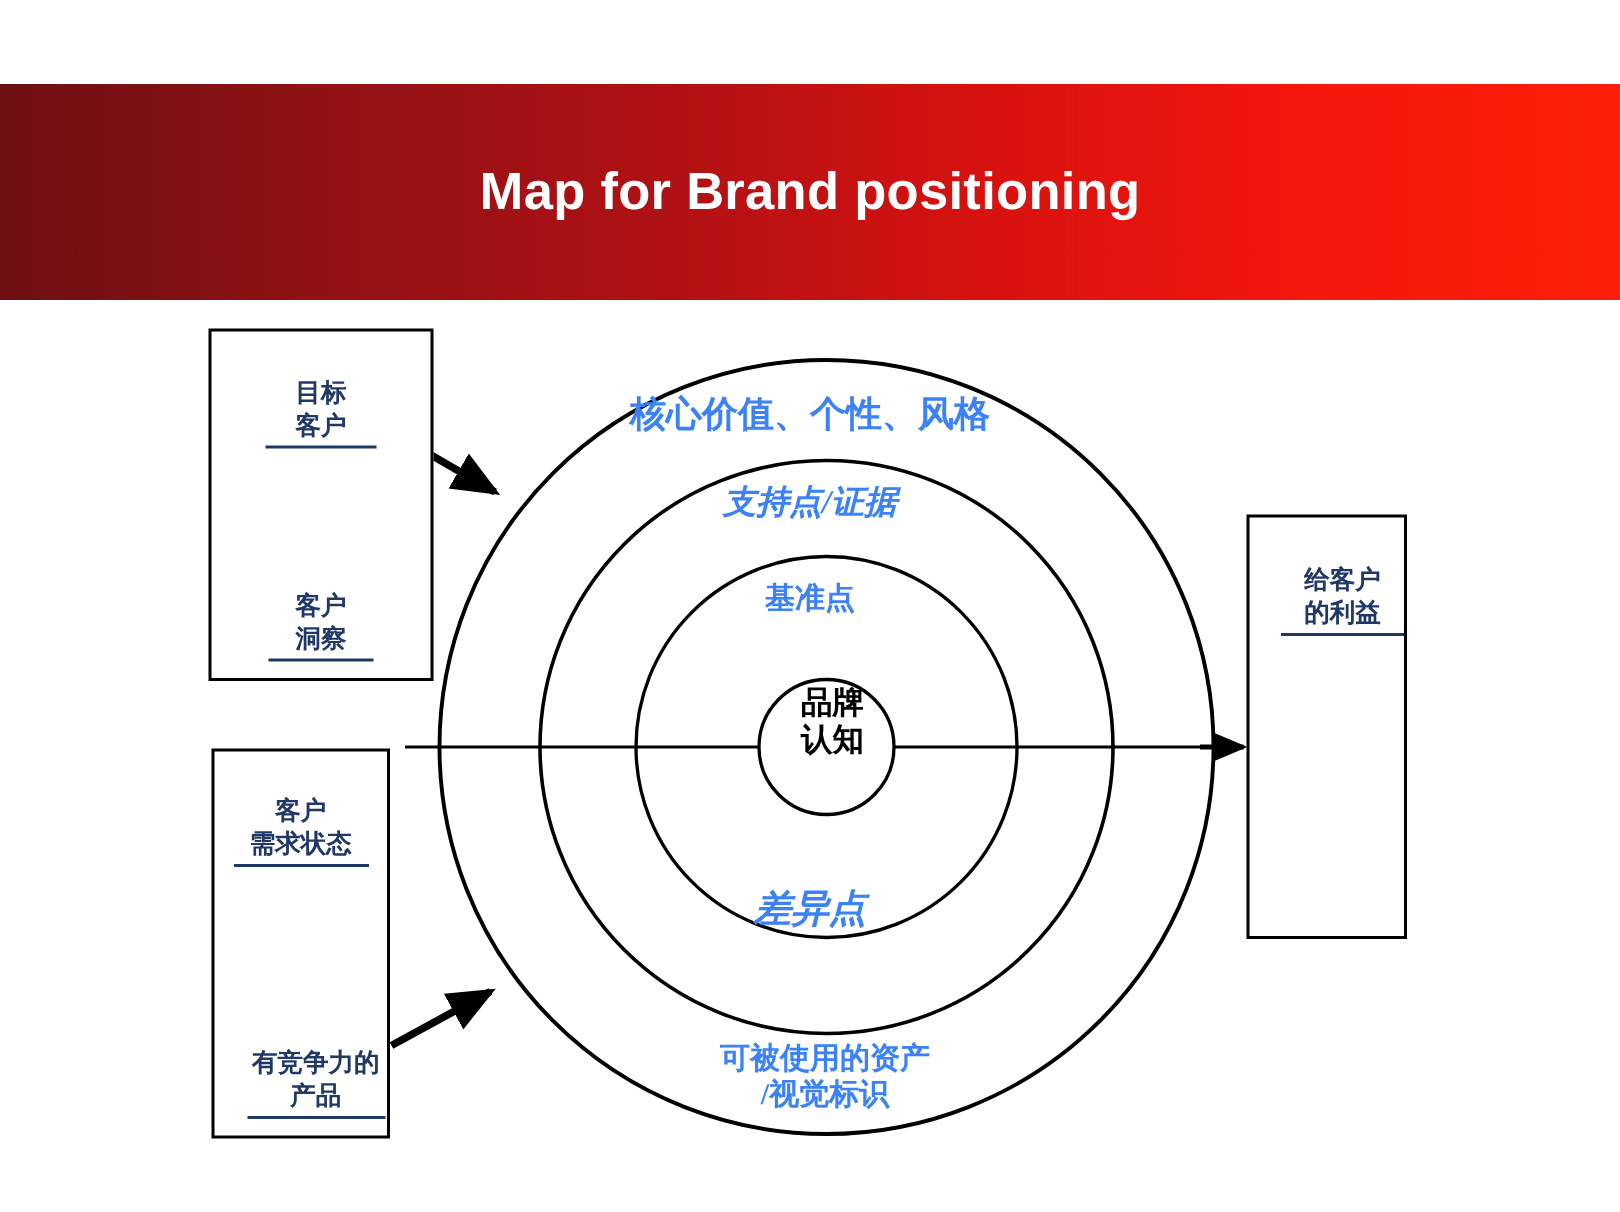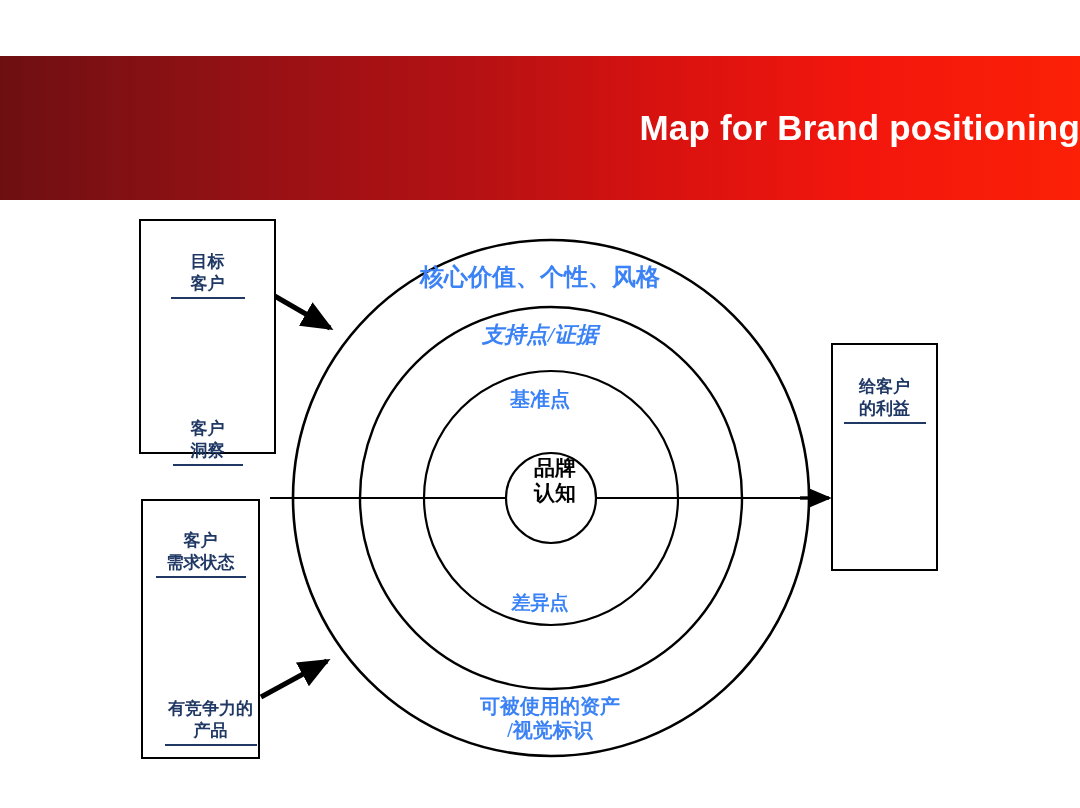--- a/index.html
+++ b/index.html
@@ -18,21 +18,21 @@
   
   #title-banner {
     position: absolute;
     left: 0;
     top: 56px;
     width: 1080px;
     height: 144px;
     background: linear-gradient(to right, #6d0f12 0%, #8d1114 18%, #b21114 42%, #d9120f 62%, #f3160d 80%, #fb2006 100%);
     display: flex;
     flex-direction: column;
-    align-items: flex-end;
+    align-items: center;
     justify-content: center;
     box-sizing: border-box;
   }
   #title-banner .title-en {
     color: #ffffff;
     font-size: 35px;
     font-weight: bold;
     line-height: 1.12;
     letter-spacing: 0.2px;
     text-align: center;
@@ -66,33 +66,33 @@
     font-size: 17px;
     line-height: 1.28;
     white-space: pre-line;
   }
   .box-rule {
     height: 2px;
     background: #1f3864;
     margin-top: 3px;
   }
 
-  #box-target-customer { left: 139px; top: 219px; width: 137px; height: 235px; gap: 25px; }
+  #box-target-customer { left: 139px; top: 219px; width: 150px; height: 235px; }
   #box-target-customer .entry-1 { margin-top: 8px; }
   #box-target-customer .entry-1 .box-rule { width: 74px; }
   #box-target-customer .entry-2 { margin-top: 50px; }
   #box-target-customer .entry-2 .box-rule { width: 70px; }
 
   #box-customer-need { left: 141px; top: 499px; width: 119px; height: 260px; }
   #box-customer-need .entry-1 { margin-top: 7px; }
   #box-customer-need .entry-1 .box-rule { width: 90px; }
   #box-customer-need .entry-2 { margin-top: 76px; margin-left: 20px; }
   #box-customer-need .entry-2 .box-rule { width: 92px; }
 
-  #box-customer-benefit { left: 831px; top: 343px; width: 107px; height: 228px; }
+  #box-customer-benefit { left: 831px; top: 343px; width: 107px; height: 283px; align-items: flex-end; }
   #box-customer-benefit .entry-1 { margin-top: 9px; }
   #box-customer-benefit .entry-1 .box-rule { width: 82px; }
 
   
   #diagram-svg {
     position: absolute;
     left: 0;
     top: 0;
     width: 1080px;
     height: 808px;
@@ -108,21 +108,21 @@
     white-space: pre-line;
     line-height: 1.2;
   }
   #label-core-value  { left: 380px; top: 263px; width: 320px; font-size: 24px; }
   #label-support     { left: 420px; top: 322px; width: 240px; font-size: 22px; font-style: italic; }
   #label-benchmark   { left: 440px; top: 387px; width: 200px; font-size: 20px; }
   #label-center {
     left: 485px; top: 456px; width: 140px; font-size: 21px;
     color: #000000;
   }
-  #label-difference  { left: 440px; top: 592px; width: 200px; font-size: 19px; }
+  #label-difference  { left: 440px; top: 592px; width: 200px; font-size: 25px; font-style: italic; }
   #label-assets      { left: 400px; top: 694px; width: 300px; font-size: 20px; }
 </style>
 </head>
 <body>
 
 <div id="title-banner">
   <div class="title-en">Map for Brand positioning</div>
 </div>
 
 <svg id="diagram-svg" viewBox="0 0 1080 808" xmlns="http://www.w3.org/2000/svg">

